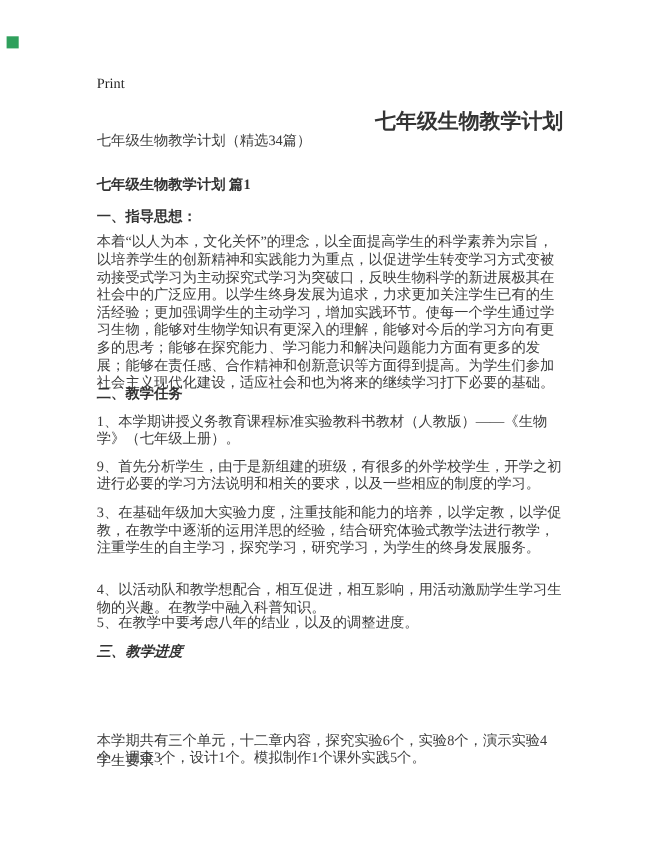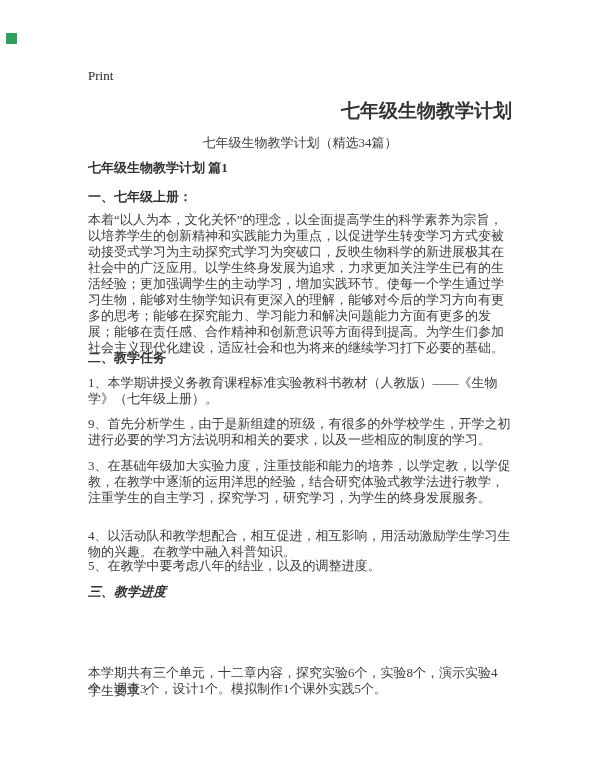--- a/index.html
+++ b/index.html
@@ -45,21 +45,21 @@
     cursor: pointer;
   }
   .doc-title {
     top: 99px;
     font-size: 19px;
     line-height: 24px;
     font-weight: bold;
     text-align: right;
     color: #343434;
   }
-  .subtitle     { top: 135px; text-align: center; }
+  .subtitle     { top: 120px; }
   .article-head { top: 160px; font-weight: bold; color: #333333; }
   .sec-head     { font-weight: bold; color: #333333; font-size: 13px; }
   .h-1 { top: 189px; }
   .p-intro { top: 212px; }
   .h-2 { top: 350px; }
   .task-1 { top: 375px; }
   .task-2 { top: 416px; }
   .task-3 { top: 458px; }
   .task-4 { top: 528px; }
   .task-5 { top: 558px; }
@@ -76,21 +76,21 @@
   <div class="corner-marker" style="background: rgb(47, 160, 92);"></div>
 
   <div class="block print-link">Print</div>
 
   <h1 class="block doc-title">七年级生物教学计划</h1>
 
   <p class="block subtitle">七年级生物教学计划（精选34篇）</p>
 
   <h2 class="block article-head">七年级生物教学计划 篇1</h2>
 
-  <h3 class="block sec-head h-1">一、七年级上册：</h3>
+  <h3 class="block sec-head h-1">一、指导思想：</h3>
 
   <p class="block p-intro">本着“以人为本，文化关怀”的理念，以全面提高学生的科学素养为宗旨，以培养学生的创新精神和实践能力为重点，以促进学生转变学习方式变被动接受式学习为主动探究式学习为突破口，反映生物科学的新进展极其在社会中的广泛应用。以学生终身发展为追求，力求更加关注学生已有的生活经验；更加强调学生的主动学习，增加实践环节。使每一个学生通过学习生物，能够对生物学知识有更深入的理解，能够对今后的学习方向有更多的思考；能够在探究能力、学习能力和解决问题能力方面有更多的发展；能够在责任感、合作精神和创新意识等方面得到提高。为学生们参加社会主义现代化建设，适应社会和也为将来的继续学习打下必要的基础。</p>
 
   <h3 class="block sec-head h-2">二、教学任务</h3>
 
   <p class="block task-1">1、本学期讲授义务教育课程标准实验教科书教材（人教版）——《生物学》（七年级上册）。</p>
 
   <p class="block task-2">9、首先分析学生，由于是新组建的班级，有很多的外学校学生，开学之初进行必要的学习方法说明和相关的要求，以及一些相应的制度的学习。</p>
 
   <p class="block task-3">3、在基础年级加大实验力度，注重技能和能力的培养，以学定教，以学促教，在教学中逐渐的运用洋思的经验，结合研究体验式教学法进行教学，注重学生的自主学习，探究学习，研究学习，为学生的终身发展服务。</p>

